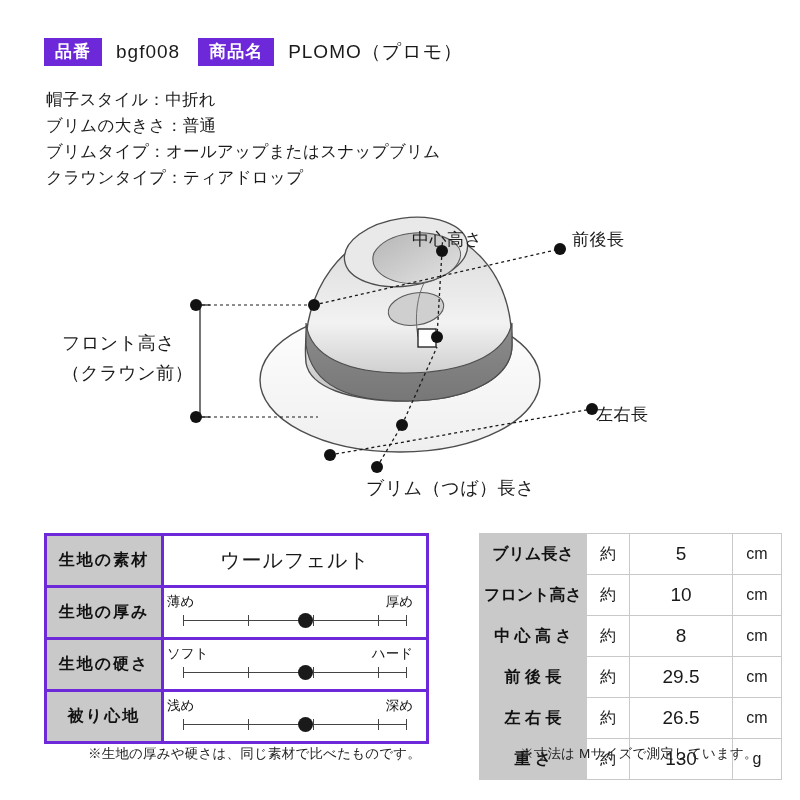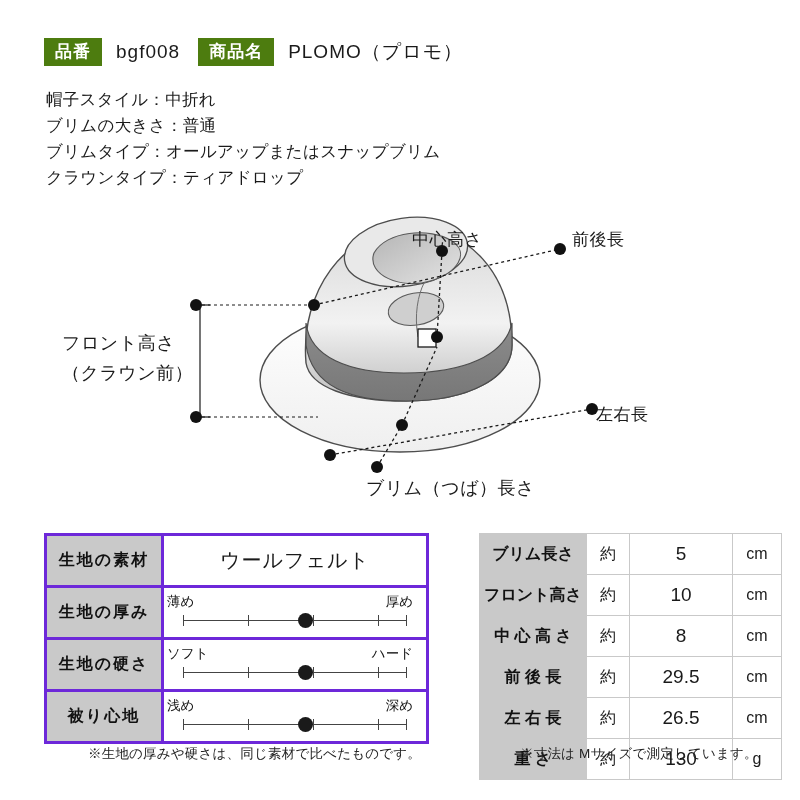--- a/index.html
+++ b/index.html
@@ -9,21 +9,21 @@
     font-family:"Liberation Sans", sans-serif;
     color:#1a1a1a;
     position:relative;
     overflow:hidden;
   }
   .page{position:relative;width:800px;height:800px;}
 
   
   .header{position:absolute;left:44px;top:38px;display:flex;align-items:center;}
   .hdr-label{
-    background:#4d7c0f;color:#ffffff;
+    background:#6d28d9;color:#ffffff;
     font-size:17px;font-weight:bold;
     padding:5px 11px 6px 11px;
     letter-spacing:1px;
     line-height:1;
   }
   .hdr-value{
     font-size:19px;
     padding:0 18px 0 14px;
     letter-spacing:1px;
     white-space:nowrap;

